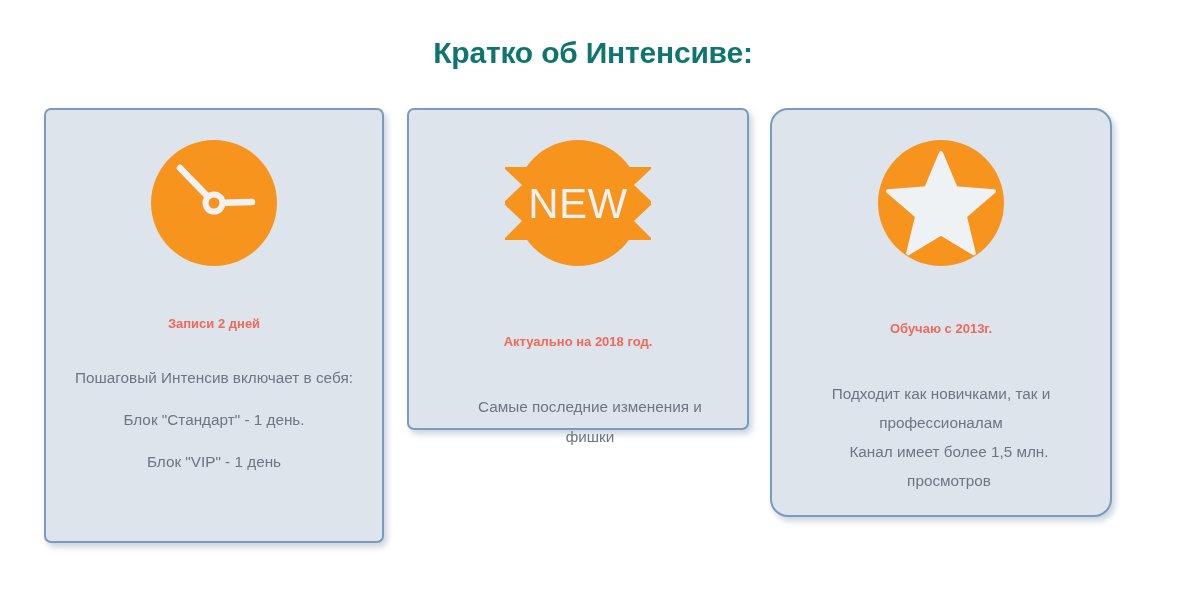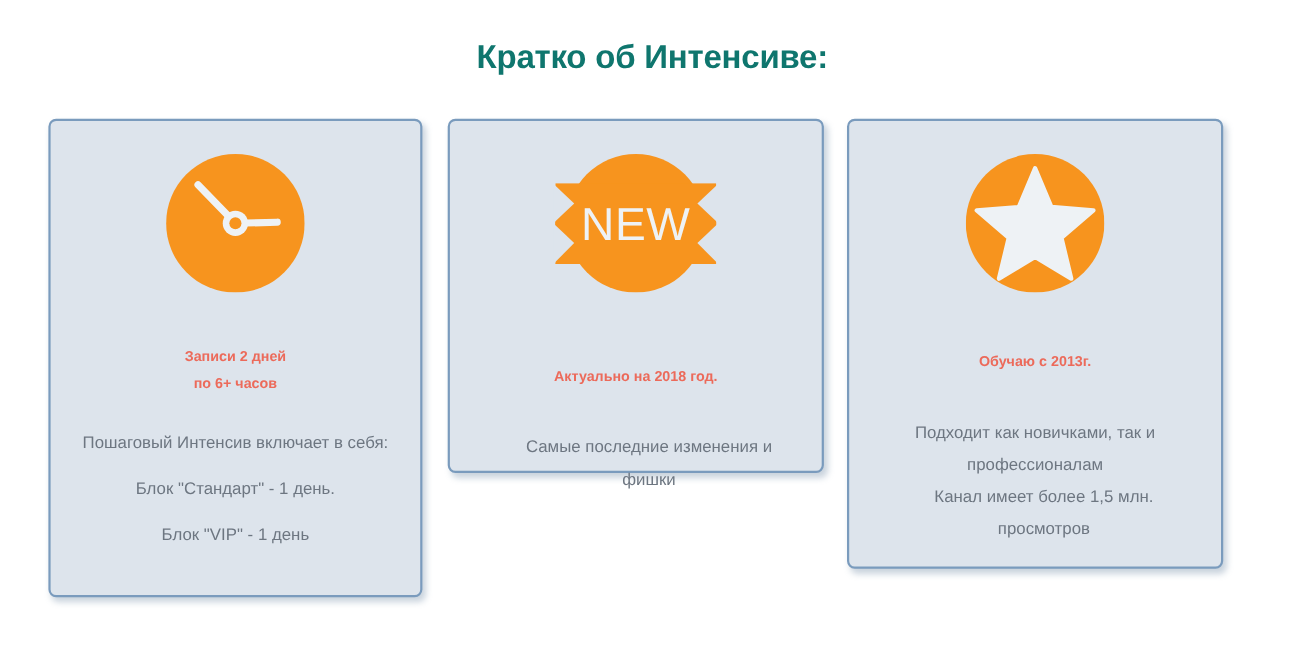--- a/index.html
+++ b/index.html
@@ -45,21 +45,21 @@
     top: 0;
     box-sizing: border-box;
     background: #dde4ec;
     border: 2px solid #7a9bbd;
     border-radius: 7px;
     box-shadow: 3px 4px 6px rgba(120, 145, 170, 0.40);
     text-align: center;
   }
   .card-1 { left: 44px;  width: 340px; height: 435px; }
   .card-2 { left: 407px; width: 342px; height: 322px; }
-  .card-3 { left: 770px; width: 342px; height: 409px; }
+  .card-3 { left: 770px; width: 342px; height: 409px; border-radius: 18px; }
 
   
   .icon-wrap {
     position: relative;
     width: 100%;
     height: 160px;
     margin-top: 30px;
   }
   .icon-svg {
     display: block;
@@ -113,21 +113,20 @@
 
         <line x1="63" y1="63" x2="101" y2="62" stroke="#eef2f5" stroke-width="6.5" stroke-linecap="round"></line>
 
         <circle cx="63" cy="63" r="11.5" fill="#eef2f5"></circle>
         <circle cx="63" cy="63" r="5.5" fill="#f7941e"></circle>
       </svg>
     </div>
 
     <div class="card-heading">
       <div>Записи 2 дней</div>
-      <div>по 6+ часов</div>
     </div>
 
     <p class="card-body body-1">Пошаговый Интенсив включает  в себя:</p>
     <p class="card-body body-2">Блок "Стандарт" - 1 день.</p>
     <p class="card-body body-3">Блок "VIP" - 1 день</p>
   </div>
 
   <div class="card card-2">
 
     <div class="icon-wrap">

